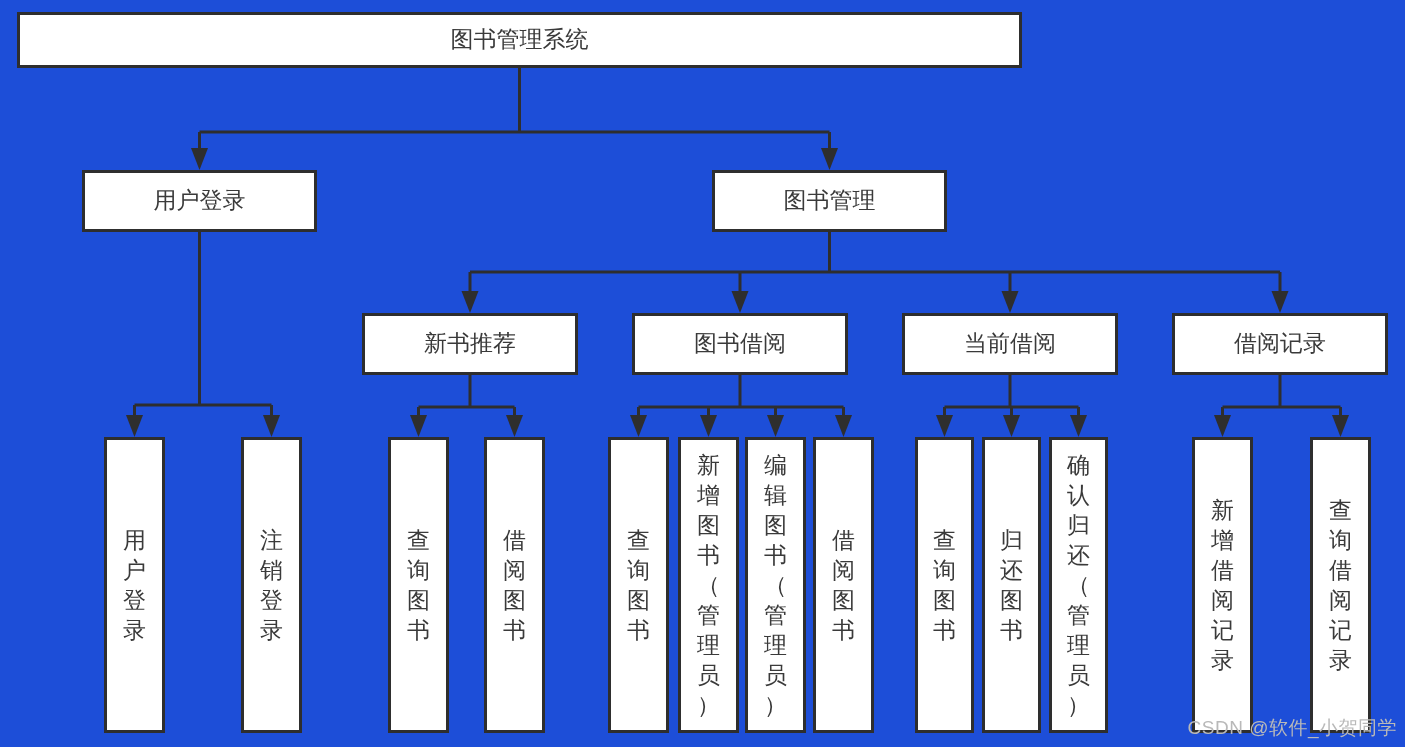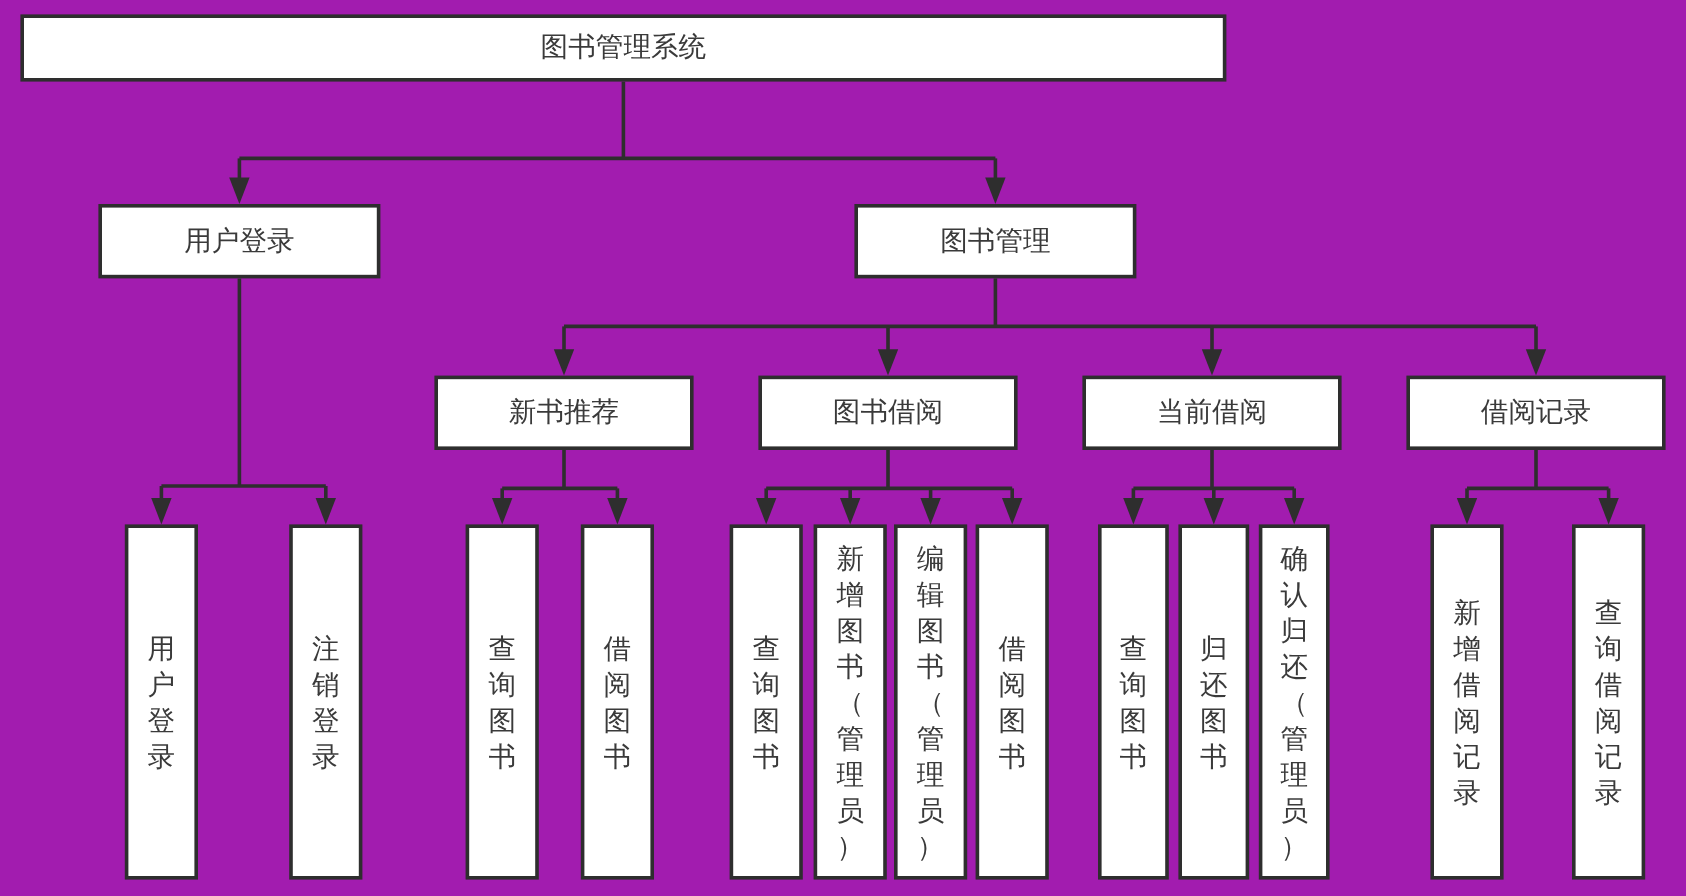--- a/index.html
+++ b/index.html
@@ -4,21 +4,21 @@
 <style>
   html, body {
     margin: 0;
     padding: 0;
     background: #ffffff;
   }
   #page {
     position: relative;
     width: 1405px;
     height: 747px;
-    background: #a21caf;
+    background: #1d4ed8;
     font-family: "Liberation Sans", "DejaVu Sans", sans-serif;
     overflow: hidden;
   }
   svg#chart-svg {
     position: absolute;
     left: 0;
     top: 0;
     width: 1405px;
     height: 747px;
   }
@@ -197,13 +197,14 @@
         <g>
           <rect x="1193.5" y="438.5" width="58" height="293" class="node-box"></rect>
           <text x="1222.5" y="518.4" class="node-label-vertical"><tspan x="1222.5" dy="0">新</tspan><tspan x="1222.5" dy="30">增</tspan><tspan x="1222.5" dy="30">借</tspan><tspan x="1222.5" dy="30">阅</tspan><tspan x="1222.5" dy="30">记</tspan><tspan x="1222.5" dy="30">录</tspan></text>
         </g>
         <g>
           <rect x="1311.5" y="438.5" width="58" height="293" class="node-box"></rect>
           <text x="1340.5" y="518.4" class="node-label-vertical"><tspan x="1340.5" dy="0">查</tspan><tspan x="1340.5" dy="30">询</tspan><tspan x="1340.5" dy="30">借</tspan><tspan x="1340.5" dy="30">阅</tspan><tspan x="1340.5" dy="30">记</tspan><tspan x="1340.5" dy="30">录</tspan></text>
         </g>
       </g>
   </svg>
+  <div class="watermark">CSDN @软件_小贺同学</div>
 </div>
 
 </body></html>

